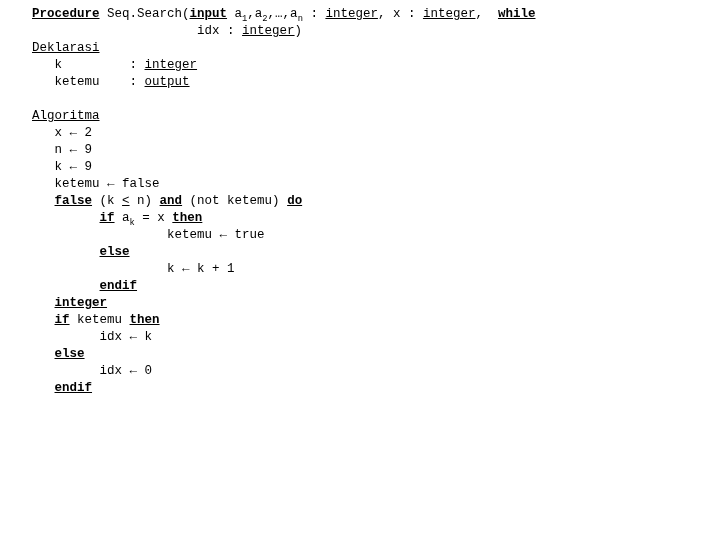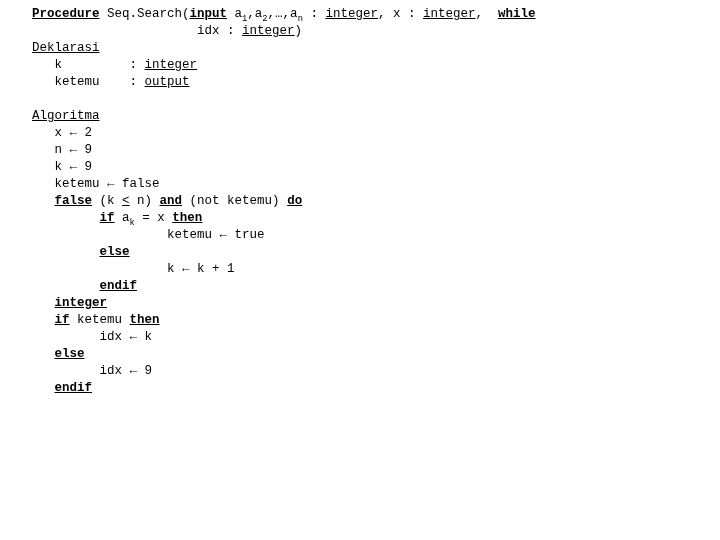--- a/index.html
+++ b/index.html
@@ -60,16 +60,16 @@
 <span>   </span><span class="bu">false</span><span> (k </span><span class="u">&lt;</span><span> n) </span><span class="bu">and</span><span> (not ketemu) </span><span class="bu">do</span>
 <span>         </span><span class="bu">if</span><span> a</span><sub>k</sub><span> = x </span><span class="bu">then</span>
 <span>                  ketemu ← true</span>
 <span>         </span><span class="bu">else</span>
 <span>                  k ← k + 1</span>
 <span>         </span><span class="bu">endif</span>
 <span>   </span><span class="bu">integer</span>
 <span>   </span><span class="bu">if</span><span> ketemu </span><span class="bu">then</span>
 <span>         idx ← k</span>
 <span>   </span><span class="bu">else</span>
-<span>         idx ← 9</span>
+<span>         idx ← 0</span>
 <span>   </span><span class="bu">endif</span></div>
 
 </div>
 
 </body></html>

